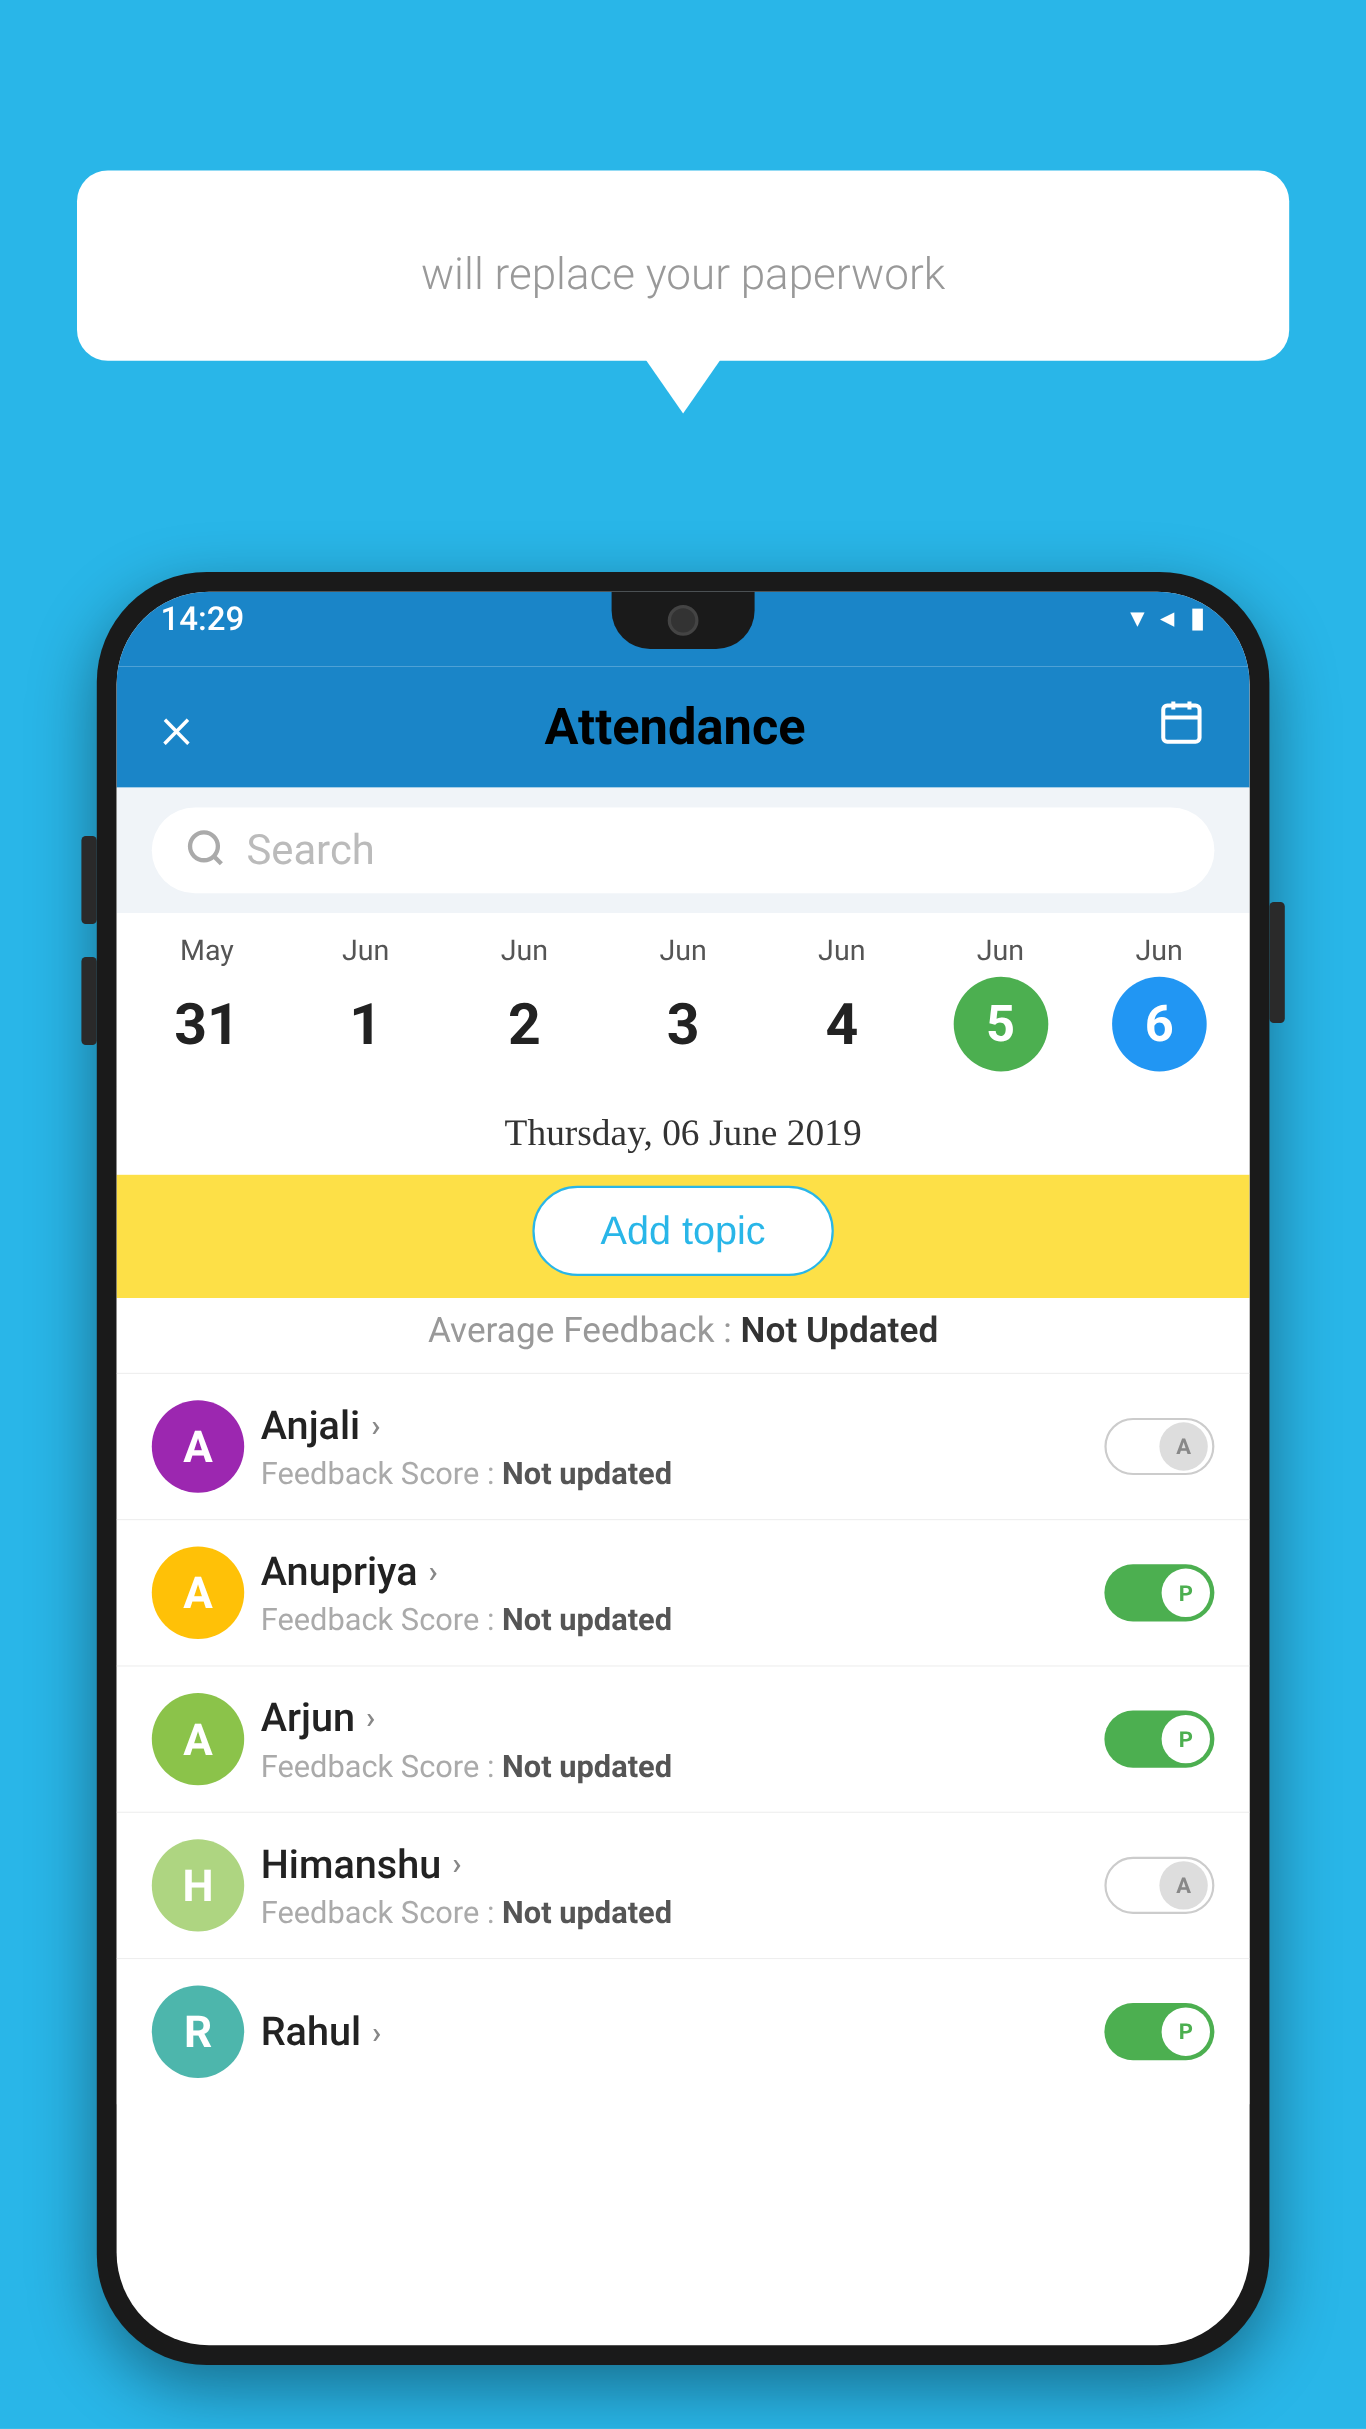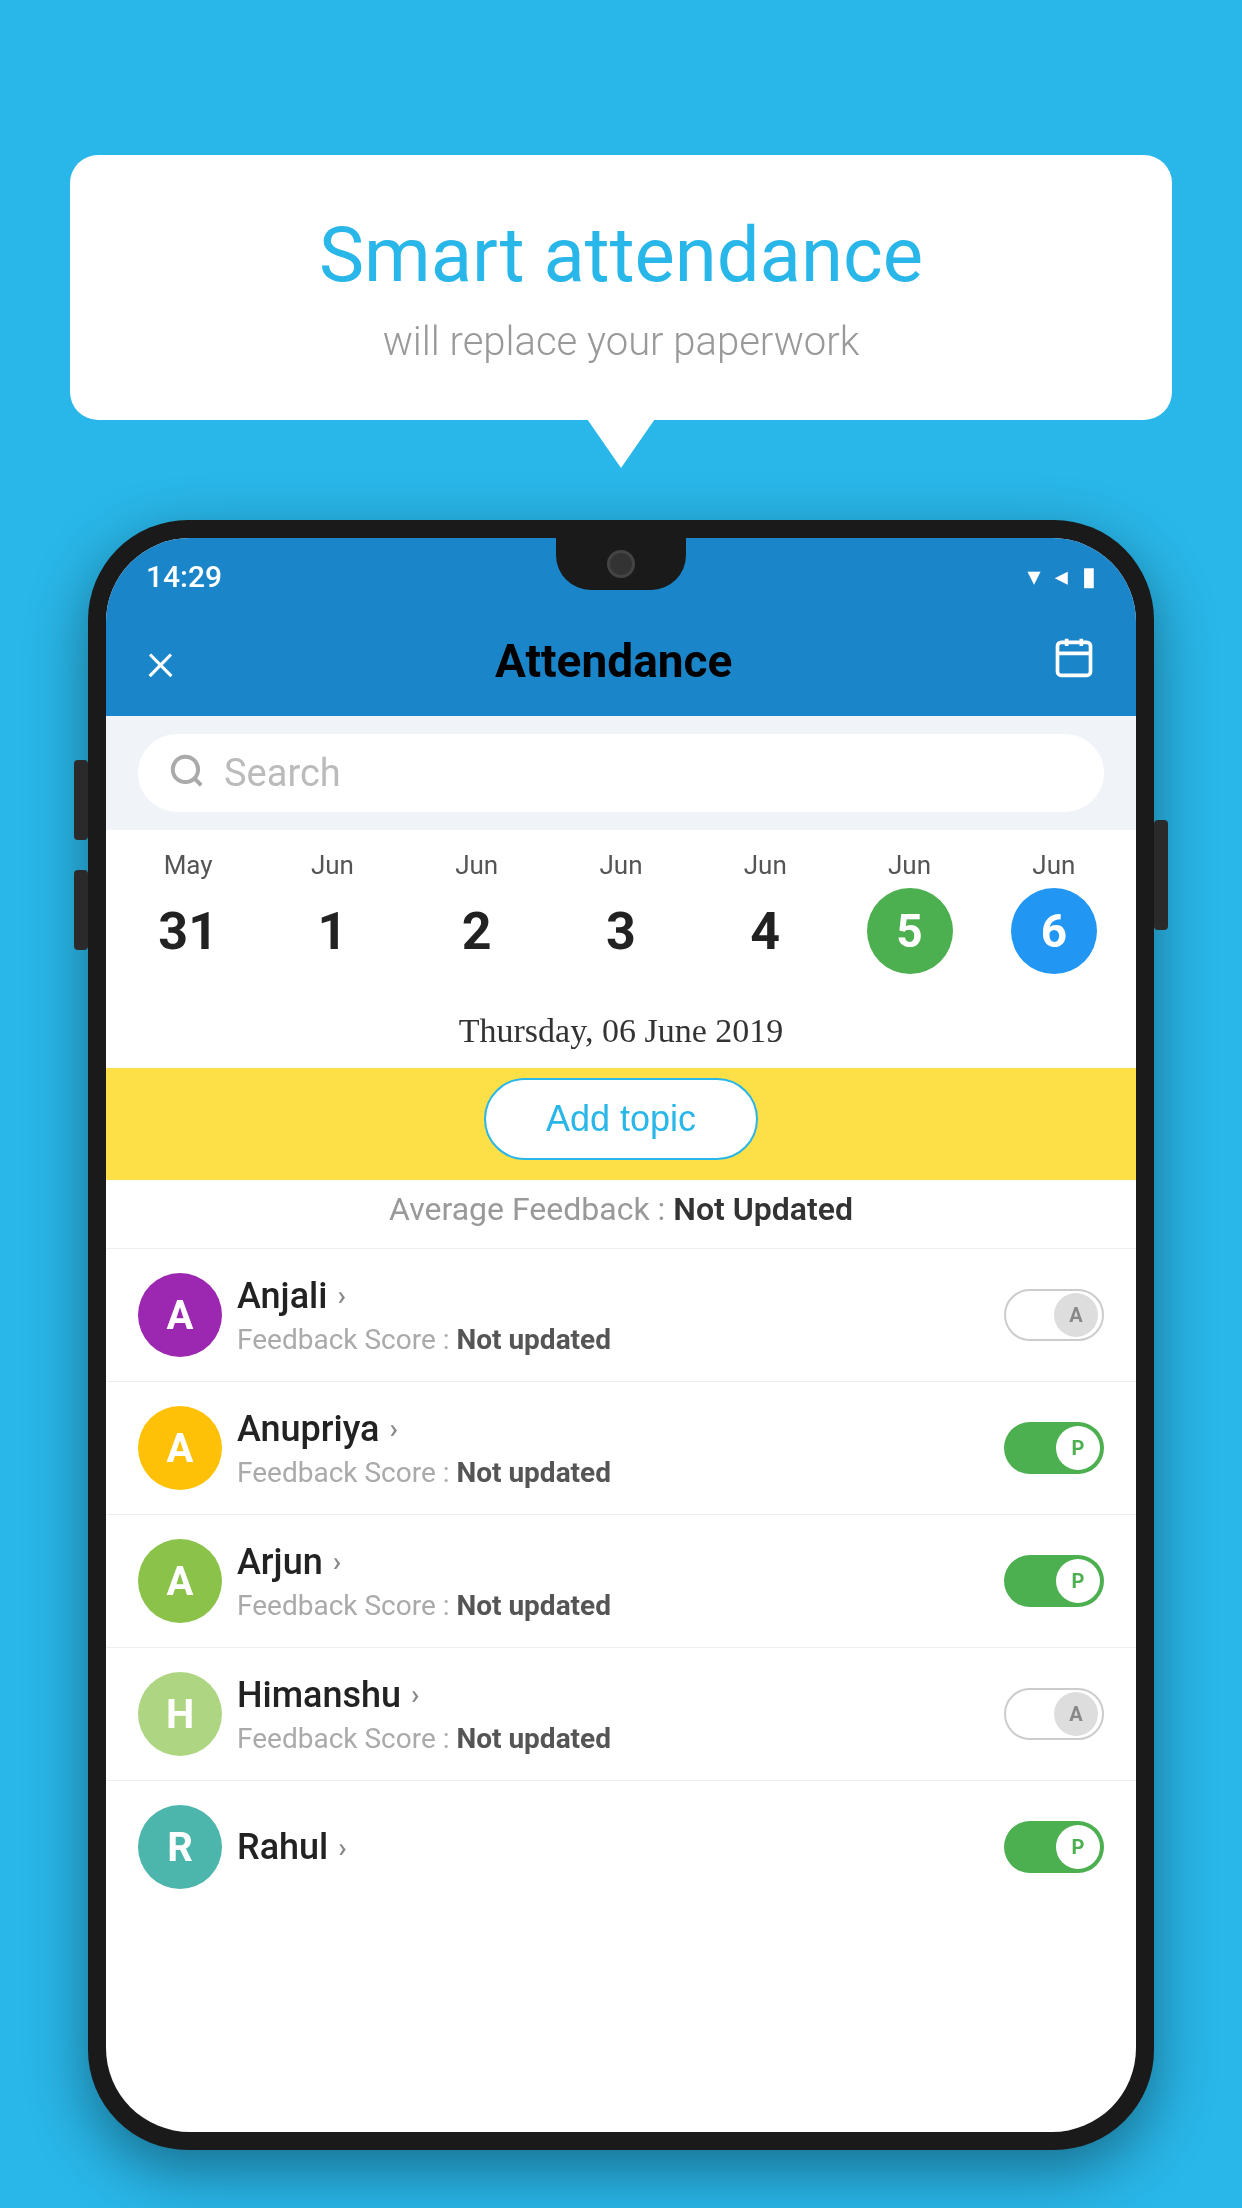--- a/index.html
+++ b/index.html
@@ -107,21 +107,21 @@
       left: 50%;
       transform: translateX(-50%);
       border: 3px solid #444;
     }
 
     
     .status-bar {
       background: #1a85c8;
       height: 68px;
       display: flex;
-      align-items: center;
+      align-items: flex-start;
       justify-content: space-between;
       padding: 0 40px;
       padding-top: 8px;
     }
 
     .status-time {
       color: white;
       font-size: 30px;
       font-weight: 500;
     }
@@ -416,21 +416,20 @@
       height: 110px;
     }
   </style>
 </head>
 <body>
 
 <div style="position:absolute;inset:0;background:#29b6e8;"></div>
 
 <div class="speech-bubble-container">
   <div class="speech-bubble">
-    <div class="speech-bubble-title">Smart attendance</div>
     <div class="speech-bubble-subtitle">will replace your paperwork</div>
   </div>
 </div>
 
 <div class="phone-container">
   <div class="phone-frame">
 
     <div class="phone-side-btn phone-vol-up"></div>
     <div class="phone-side-btn phone-vol-down"></div>
     <div class="phone-side-btn phone-power"></div>

